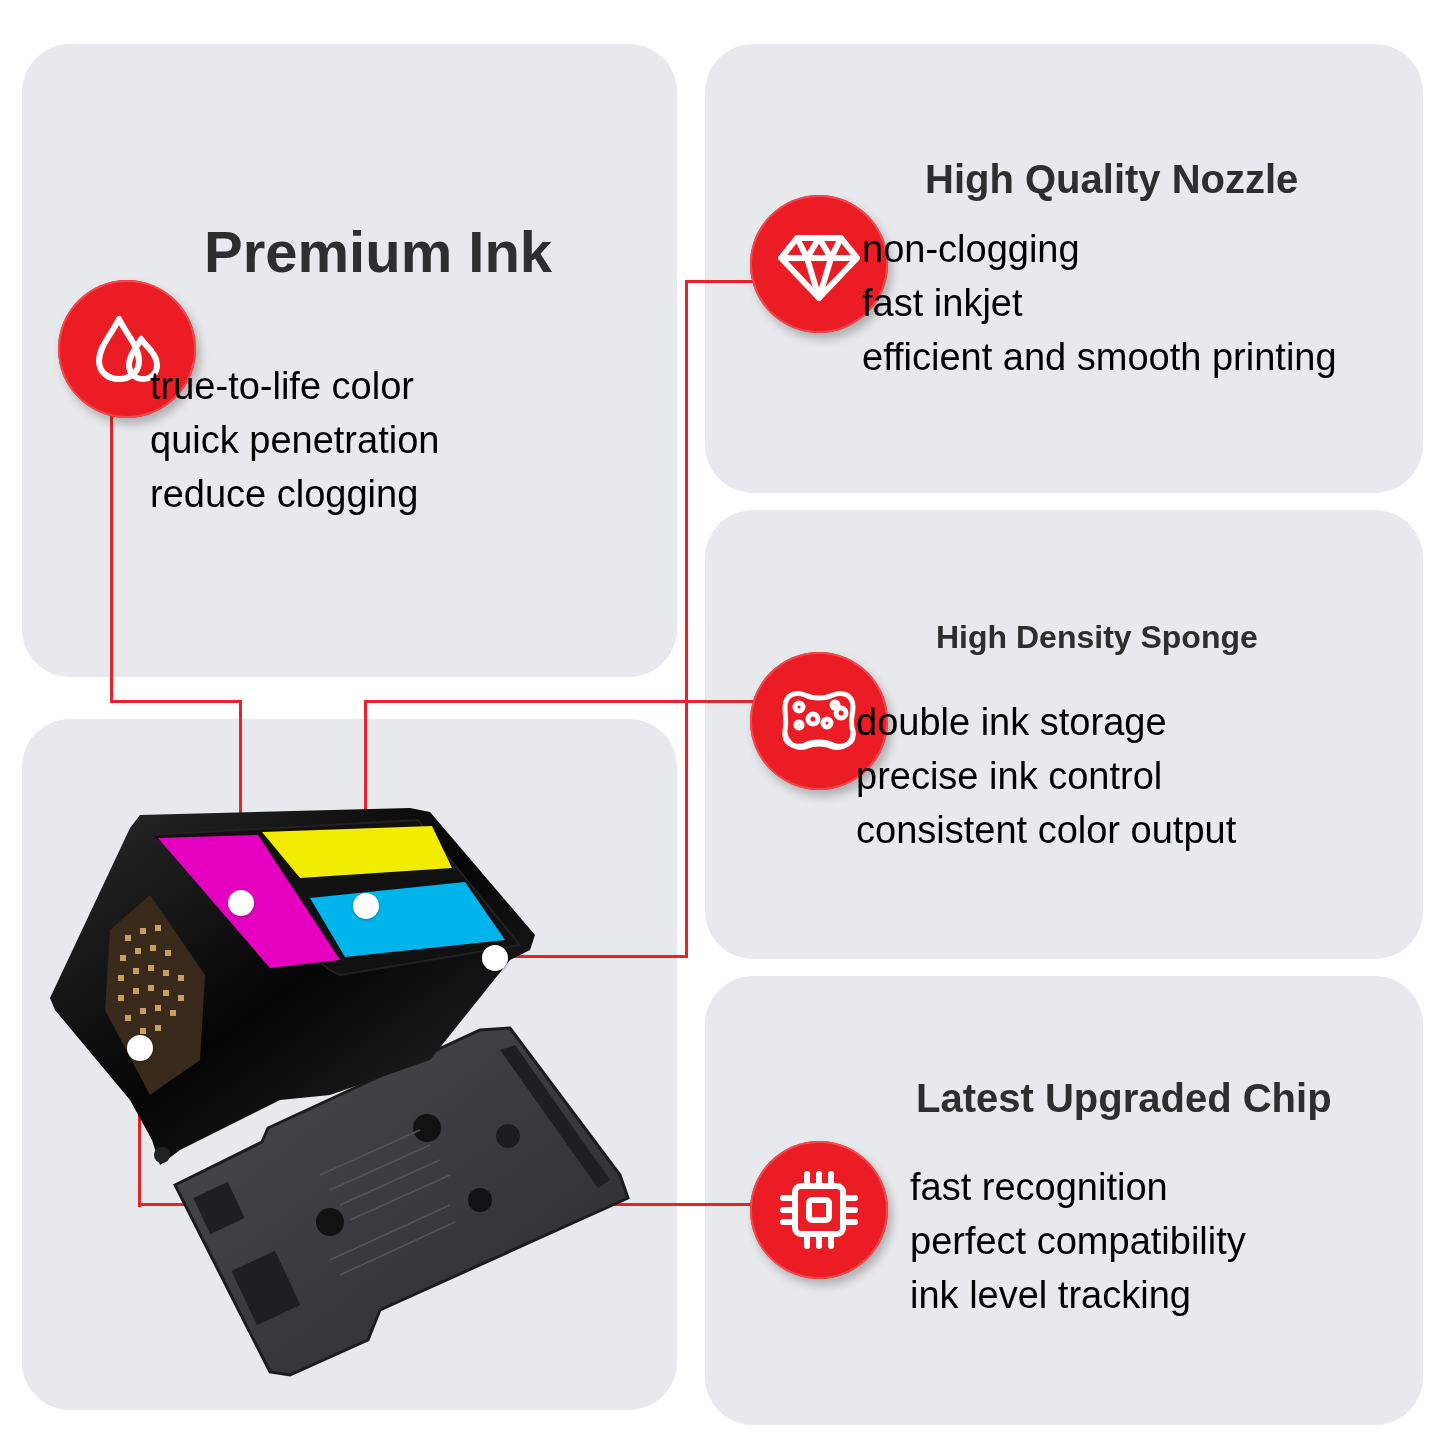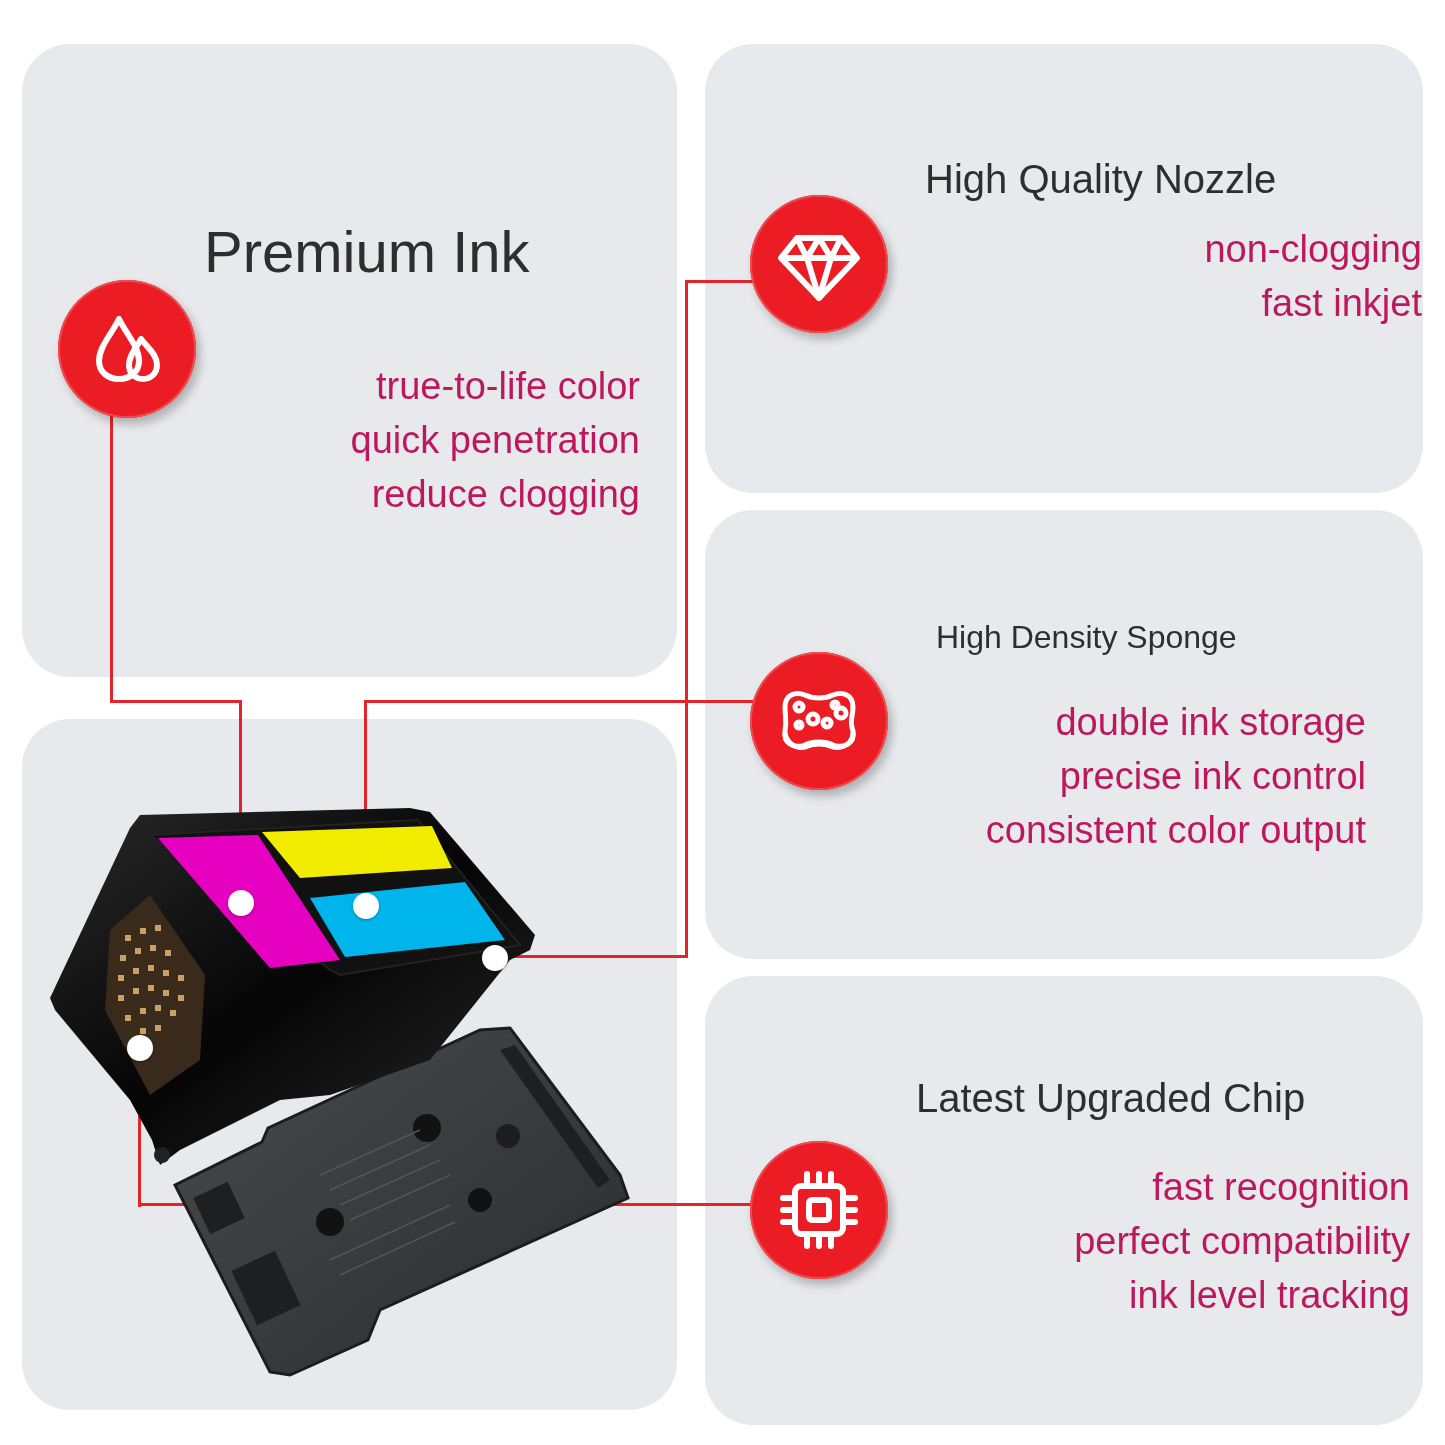--- a/index.html
+++ b/index.html
@@ -1,19 +1,19 @@
 <!DOCTYPE html>
 <html><head>
 <meta charset="utf-8">
 <style>
   html, body { margin:0; padding:0; }
   body { width:1445px; height:1445px; background:#ffffff; position:relative; overflow:hidden; font-family:"Liberation Sans", sans-serif; color:#333; }
   .panel { position:absolute; background:#e8e9ec; border-radius:48px; }
-  .title { position:absolute; font-weight:normal; color:#2e2e2e; white-space:nowrap; }
-  .lines { position:absolute; text-align:right; color:#be185d; white-space:nowrap; }
+  .title { position:absolute; font-weight:bold; color:#2e2e2e; white-space:nowrap; }
+  .lines { position:absolute; text-align:left; color:#000000; white-space:nowrap; }
   .lines div { height:54px; line-height:54px; }
   .badge { position:absolute; width:138px; height:138px; border-radius:50%; background:#ec1c24;
            box-shadow: 4px 6px 10px rgba(0,0,0,0.25), inset 0 0 0 2px #f04a4f; display:flex; align-items:center; justify-content:center; }
   .badge svg { width:88px; height:88px; }
   .connector { position:absolute; background:#e3242b; }
   .dot { position:absolute; width:26px; height:26px; border-radius:50%; background:#fff; box-shadow:0 1px 3px rgba(0,0,0,0.3); }
   #cartridge { position:absolute; left:40px; top:790px; width:600px; height:600px; }
 </style>
 </head>
 <body>
@@ -127,20 +127,21 @@
   <svg viewBox="0 0 88 88" fill="none" stroke="#fff" stroke-width="6" stroke-linejoin="round">
     <path d="M22 18 L66 18 L82 38 L44 78 L6 38 Z"></path>
     <path d="M6 38 L82 38"></path>
     <path d="M22 18 L32 38 L44 18 L56 38 L66 18"></path>
     <path d="M32 38 L44 78 L56 38"></path>
   </svg>
 </div>
 <div class="lines" style="left:862px;top:222px;width:560px;font-size:38px;">
   <div>non-clogging</div>
   <div>fast inkjet</div>
+  <div>efficient and smooth printing</div>
 </div>
 
 <div class="title" style="left:936px;top:619px;font-size:32px;">High Density Sponge</div>
 <div class="badge" style="left:750px;top:652px;">
   <svg viewBox="0 0 88 88" fill="none" stroke="#fff" stroke-width="5" stroke-linejoin="round">
     <path d="M10 30 C10 18 20 14 30 18 C38 22 50 22 58 18 C68 14 78 18 78 30 C78 40 74 44 78 54 C80 66 70 72 58 68 C50 64 38 64 30 68 C18 72 8 66 10 54 C12 44 10 40 10 30 Z"></path>
     <path d="M10 56 C12 66 20 72 30 70 C38 66 50 66 58 70 C68 72 78 66 78 56"></path>
     <circle cx="24" cy="30" r="4"></circle>
       <circle cx="60" cy="28" r="3"></circle>
       <circle cx="66" cy="36" r="5"></circle>

